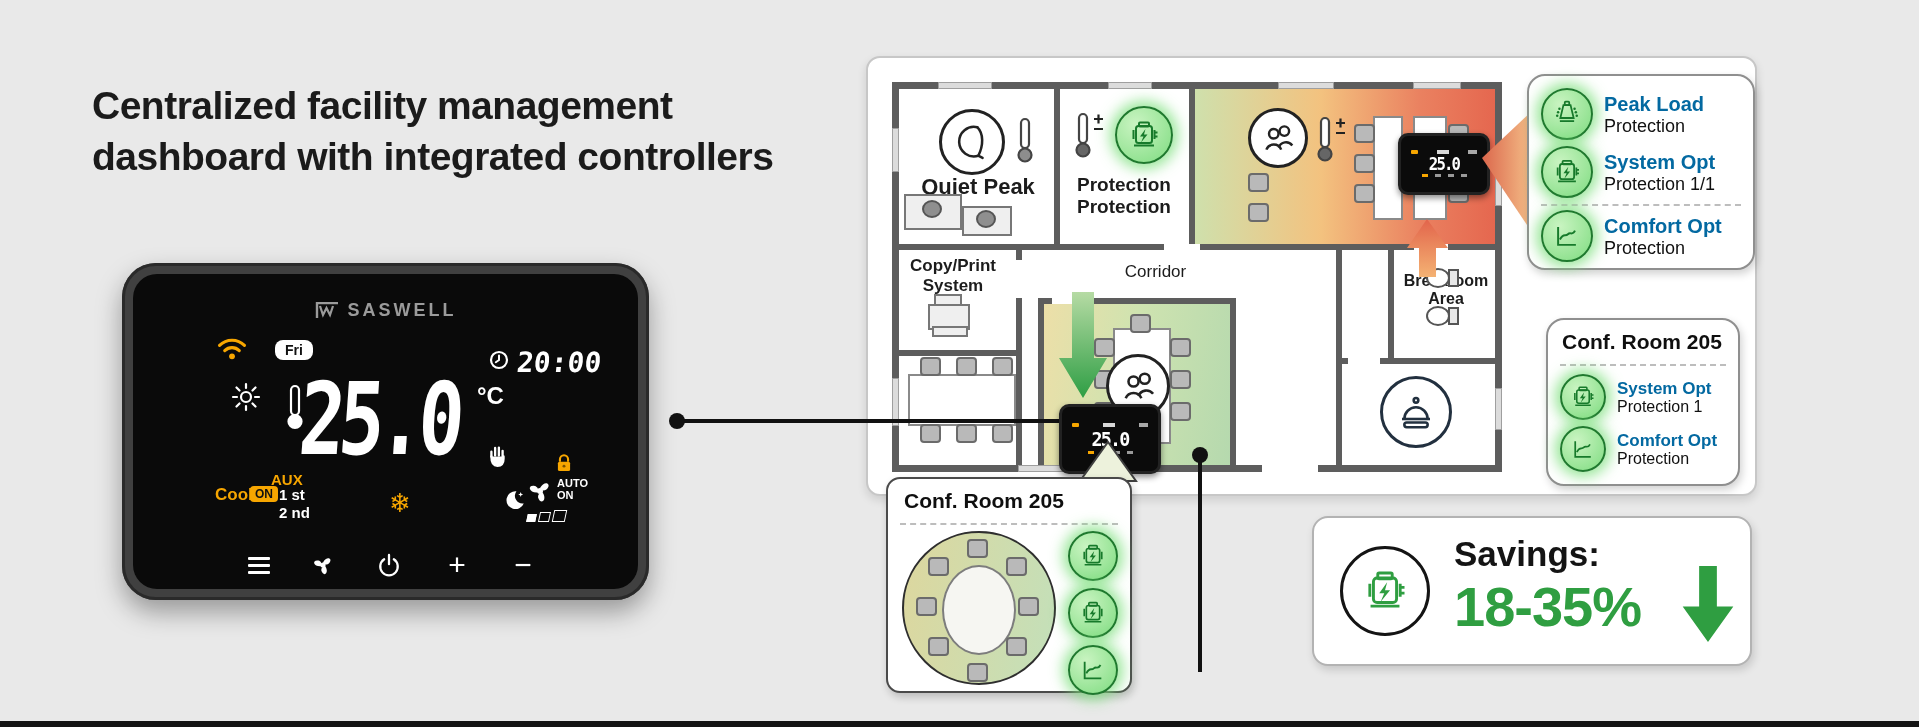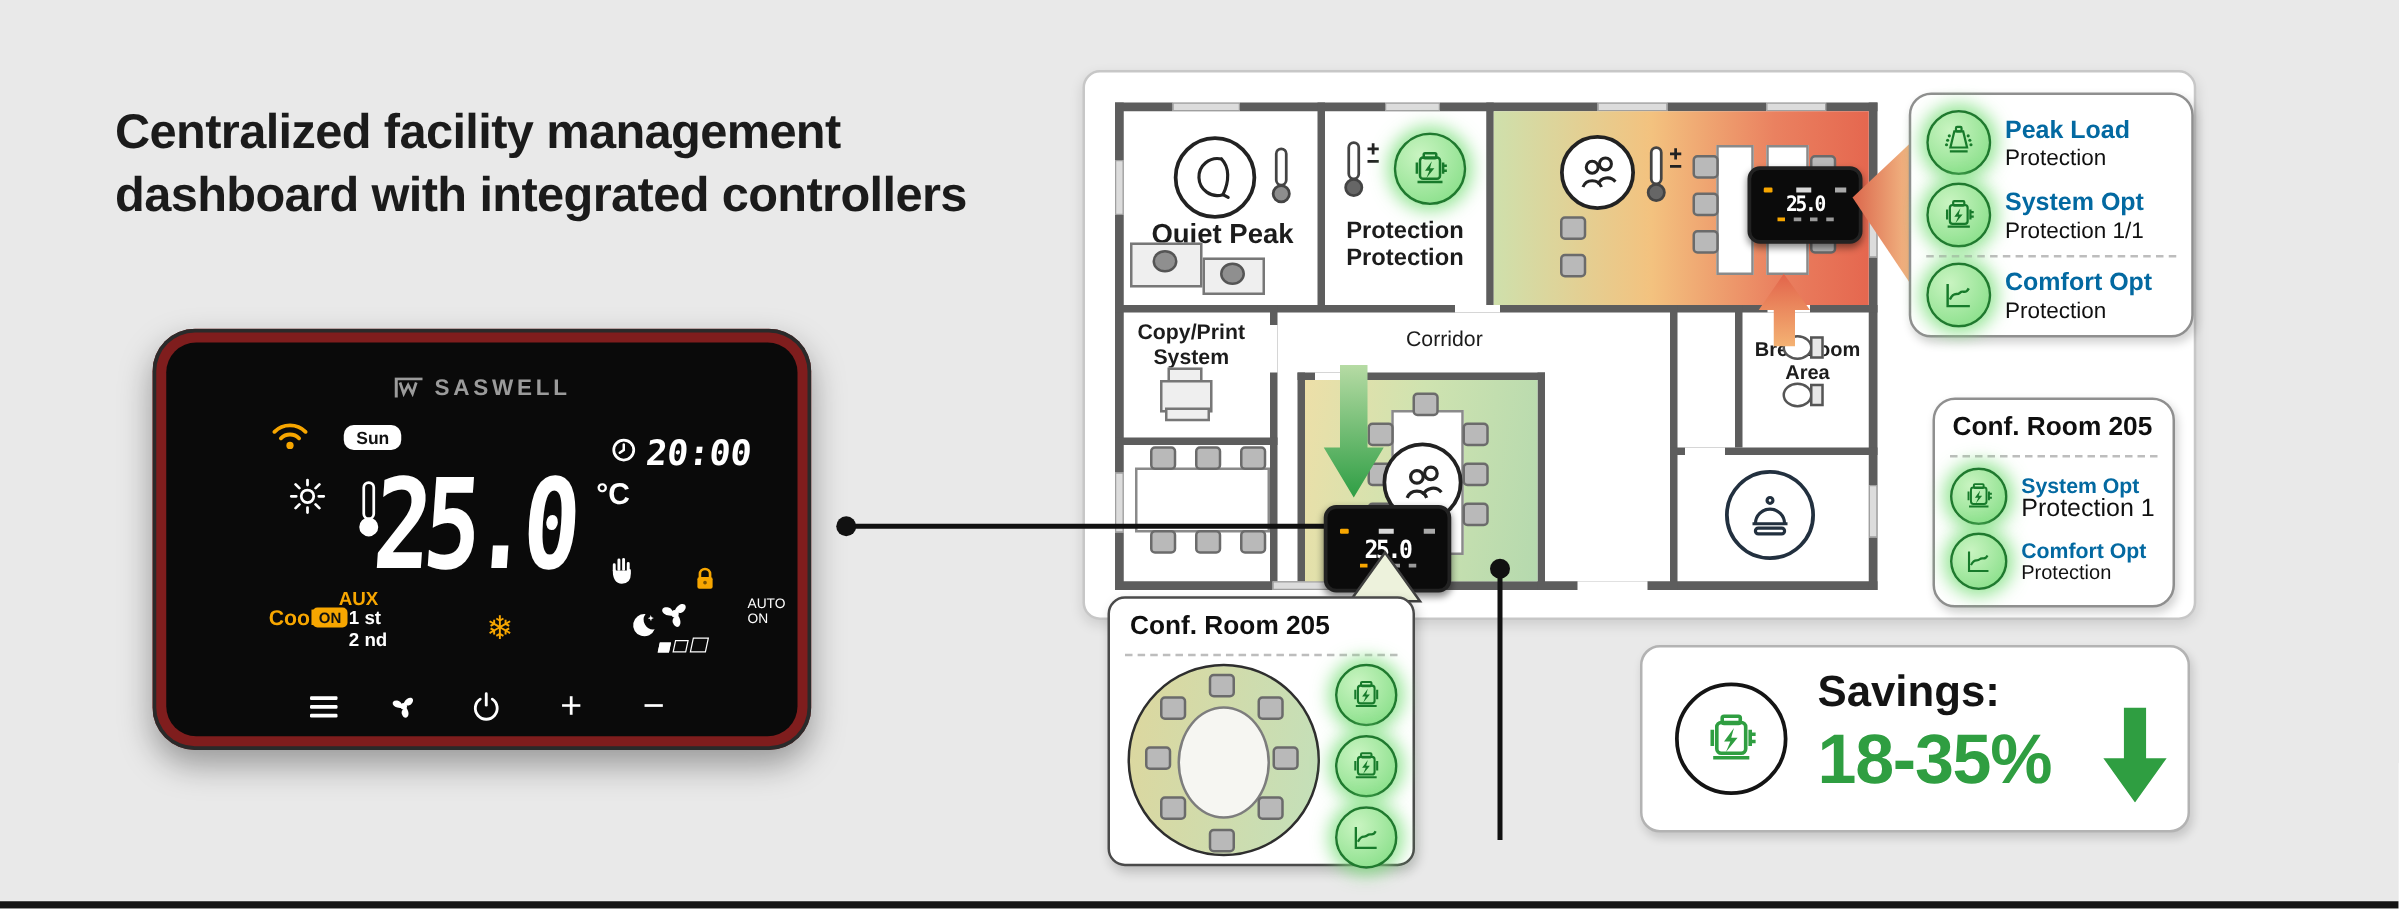--- a/index.html
+++ b/index.html
@@ -5,42 +5,42 @@
   html,body{margin:0;padding:0;}
   .stage{position:relative;width:1919px;height:727px;background:#e9e9e9;overflow:hidden;
          font-family:"Liberation Sans",sans-serif;color:#161616;}
   .abs{position:absolute;}
 
   
   .headline{position:absolute;left:92px;top:80px;font-size:39px;font-weight:700;
             line-height:51px;color:#1b1b1b;letter-spacing:-.5px;}
 
   
-  .device{position:absolute;left:122px;top:263px;width:527px;height:337px;background:#7f1d1d;
+  .device{position:absolute;left:122px;top:263px;width:527px;height:337px;background:#404040;
           border-radius:34px;box-shadow:0 12px 26px rgba(0,0,0,.35), inset 0 0 0 3px #2a2a2a;}
   .screen{position:absolute;left:11px;top:11px;right:11px;bottom:11px;background:#0a0a0a;border-radius:24px;}
   .brand{position:absolute;top:26px;left:0;width:100%;display:flex;justify-content:center;align-items:center;gap:9px;}
   .brand-text{color:#9b9b9b;font-weight:700;font-size:18px;letter-spacing:3px;}
   .sunpill{position:absolute;left:142px;top:66px;background:#fff;color:#111;font-weight:700;font-size:14px;
            padding:2px 10px;border-radius:8px;}
   .seg{font-family:"DejaVu Sans Mono",monospace;font-weight:700;color:#fff;}
   .time{position:absolute;left:384px;top:72px;font-size:28px;transform:skewX(-6deg);}
   .bigtemp{position:absolute;left:170px;top:96px;font-size:100px;letter-spacing:-8px;
            transform:skewX(-4deg) scaleX(.76);transform-origin:left top;line-height:1;}
   .degc{position:absolute;left:344px;top:108px;color:#fff;font-size:24px;font-weight:700;}
   .orange{color:#f7a600;}
   .whitetx{color:#fff;}
   .lab-aux{position:absolute;left:138px;top:197px;font-size:15px;font-weight:700;}
   .lab-cool{position:absolute;left:82px;top:211px;font-size:17px;font-weight:700;}
   .onpill{position:absolute;left:117px;top:212px;background:#f7a600;color:#111;font-weight:700;font-size:12px;
           padding:1px 5px;border-radius:4px;}
   .lab-st1{position:absolute;left:146px;top:212px;font-size:15px;font-weight:700;}
   .lab-st2{position:absolute;left:146px;top:230px;font-size:15px;font-weight:700;}
   .snow{position:absolute;left:256px;top:214px;font-family:"DejaVu Sans",sans-serif;font-size:26px;}
-  .fan-auto{position:absolute;left:424px;top:203px;font-size:11px;font-weight:400;line-height:12px;margin-left:41px;}
+  .fan-auto{position:absolute;left:424px;top:203px;font-size:11px;font-weight:700;line-height:12px;}
   .fanbars{position:absolute;left:394px;top:236px;display:flex;align-items:flex-end;gap:3px;}
   .fanbars span{display:block;border:1.5px solid #fff;transform:skewX(-12deg);}
   .fb1{width:7px;height:6px;background:#fff;} .fb2{width:9px;height:8px;} .fb3{width:11px;height:10px;}
   .btnrow-item{position:absolute;top:276px;width:36px;height:30px;display:flex;align-items:center;
                justify-content:center;cursor:pointer;}
   .menu-bars{display:flex;flex-direction:column;gap:4px;}
   .menu-bars i{display:block;width:22px;height:3px;background:#fff;border-radius:1px;}
   .pm{color:#fff;font-size:30px;font-weight:400;line-height:28px;}
 
   
@@ -131,21 +131,21 @@
         </svg>
         <span class="brand-text">SASWELL</span>
       </div>
 
       <svg class="abs" style="left:82px;top:60px" width="34" height="27" viewBox="0 0 32 26">
         <path d="M4 11 a17 17 0 0 1 24 0" stroke="#f7a600" stroke-width="3" fill="none" stroke-linecap="round"></path>
         <path d="M9 16 a10 10 0 0 1 14 0" stroke="#f7a600" stroke-width="3" fill="none" stroke-linecap="round"></path>
         <circle cx="16" cy="21.5" r="2.8" fill="#f7a600"></circle>
       </svg>
 
-      <span class="sunpill">Sun</span>
+      <span class="sunpill">Fri</span>
 
       <svg class="abs" style="left:356px;top:76px" width="20" height="20" viewBox="0 0 20 20">
         <circle cx="10" cy="10" r="8" stroke="#fff" stroke-width="2.2" fill="none"></circle>
         <path d="M10 5.5 V10 L6.8 12.2" stroke="#fff" stroke-width="2" fill="none" stroke-linecap="round"></path>
       </svg>
       <span class="seg time">20:00</span>
 
       <svg class="abs" style="left:98px;top:108px" width="30" height="30" viewBox="0 0 30 30">
         <circle cx="15" cy="15" r="5" stroke="#fff" stroke-width="2.2" fill="none"></circle>
         <g stroke="#fff" stroke-width="2.2" stroke-linecap="round">
@@ -516,21 +516,21 @@
           <g stroke="#177a2b" stroke-width="2" fill="none">
             <rect x="10" y="9" width="16" height="17" rx="2.5"></rect>
               <rect x="13" y="5.5" width="10" height="4" rx="1"></rect>
             <path d="M7.5 13 v9 M28.5 13 v9 M28.5 15.5 h3 M28.5 19.5 h3 M8 28.5 h20"></path>
           </g>
           <path d="M19.5 12 l-5.5 7.5 h3.5 l-2.5 6 6.5 -8 h-3.5 z" fill="#177a2b"></path>
         </svg>
       </span>
       <span>
         <div class="ptitle" style="font-size:17px;line-height:19px">System Opt</div>
-        <div class="psub" style="font-size:20px;line-height:18px">Protection 1</div>
+        <div class="psub" style="font-size:16px;line-height:18px">Protection 1</div>
       </span>
     </div>
     <div class="prow" style="top:106px">
       <span class="gcircle" style="width:42px;height:42px">
         <svg width="28" height="28" viewBox="0 0 36 36">
           <g stroke="#177a2b" stroke-width="2.2" fill="none">
             <path d="M8 8 v20 h20"></path>
               <path d="M10 22 c4 -8 6 -3 9 -6 c3 -3 5 2 8 -4"></path>
           </g>
         </svg>

